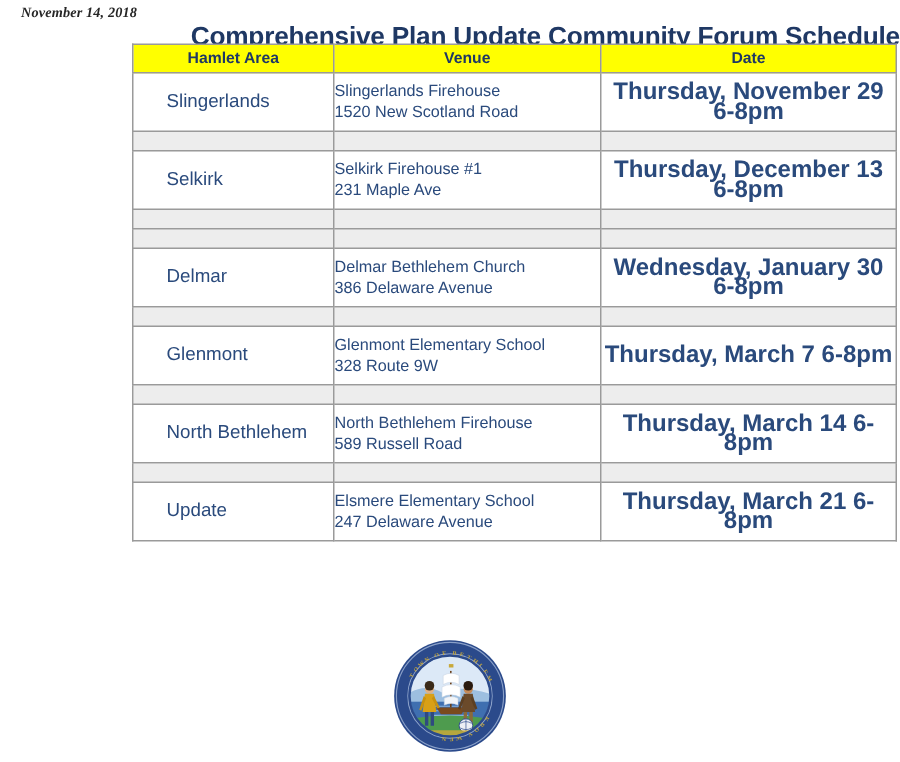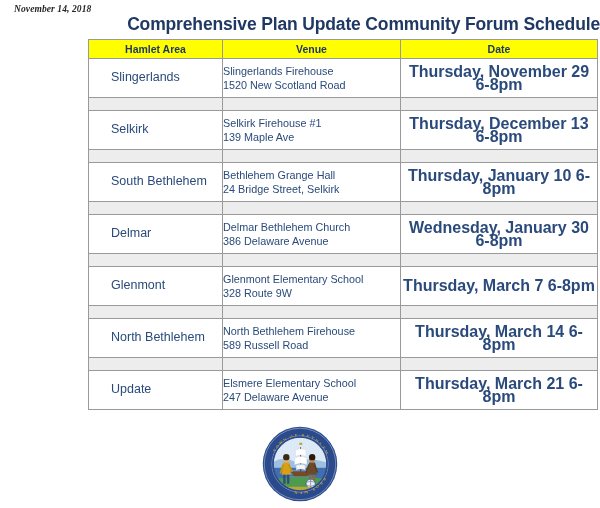--- a/index.html
+++ b/index.html
@@ -43,21 +43,21 @@
     font-weight: 700;
     color: #1f3864;
     letter-spacing: -0.15px;
     white-space: nowrap;
   }
 
   
   .schedule-wrap {
     position: absolute;
     left: 88px;
-    top: 39px;
+    top: 29px;
     width: 509px;
   }
   table.schedule {
     border-collapse: collapse;
     table-layout: fixed;
     width: 509px;
     border: 1px solid #9a9a9a;
   }
   table.schedule col.c-hamlet { width: 134px; }
   table.schedule col.c-venue  { width: 178px; }
@@ -155,38 +155,30 @@
       <tr class="spacer-row">
         <td></td>
         <td></td>
         <td></td>
       </tr>
 
       <tr class="data-row">
         <td class="cell-hamlet">Selkirk</td>
         <td class="cell-venue">
           <span class="venue-line">Selkirk Firehouse #1</span>
-          <span class="venue-line">139 Maple Ave</span>
+          <span class="venue-line">231 Maple Ave</span>
         </td>
         <td class="cell-date">Thursday, December 13 6-8pm</td>
       </tr>
       <tr class="spacer-row">
         <td></td>
         <td></td>
         <td></td>
       </tr>
 
-      <tr class="data-row">
-        <td class="cell-hamlet">South Bethlehem</td>
-        <td class="cell-venue">
-          <span class="venue-line">Bethlehem Grange Hall</span>
-          <span class="venue-line">24 Bridge Street, Selkirk</span>
-        </td>
-        <td class="cell-date">Thursday, January 10 6-8pm</td>
-      </tr>
       <tr class="spacer-row">
         <td></td>
         <td></td>
         <td></td>
       </tr>
 
       <tr class="data-row">
         <td class="cell-hamlet">Delmar</td>
         <td class="cell-venue">
           <span class="venue-line">Delmar Bethlehem Church</span>

